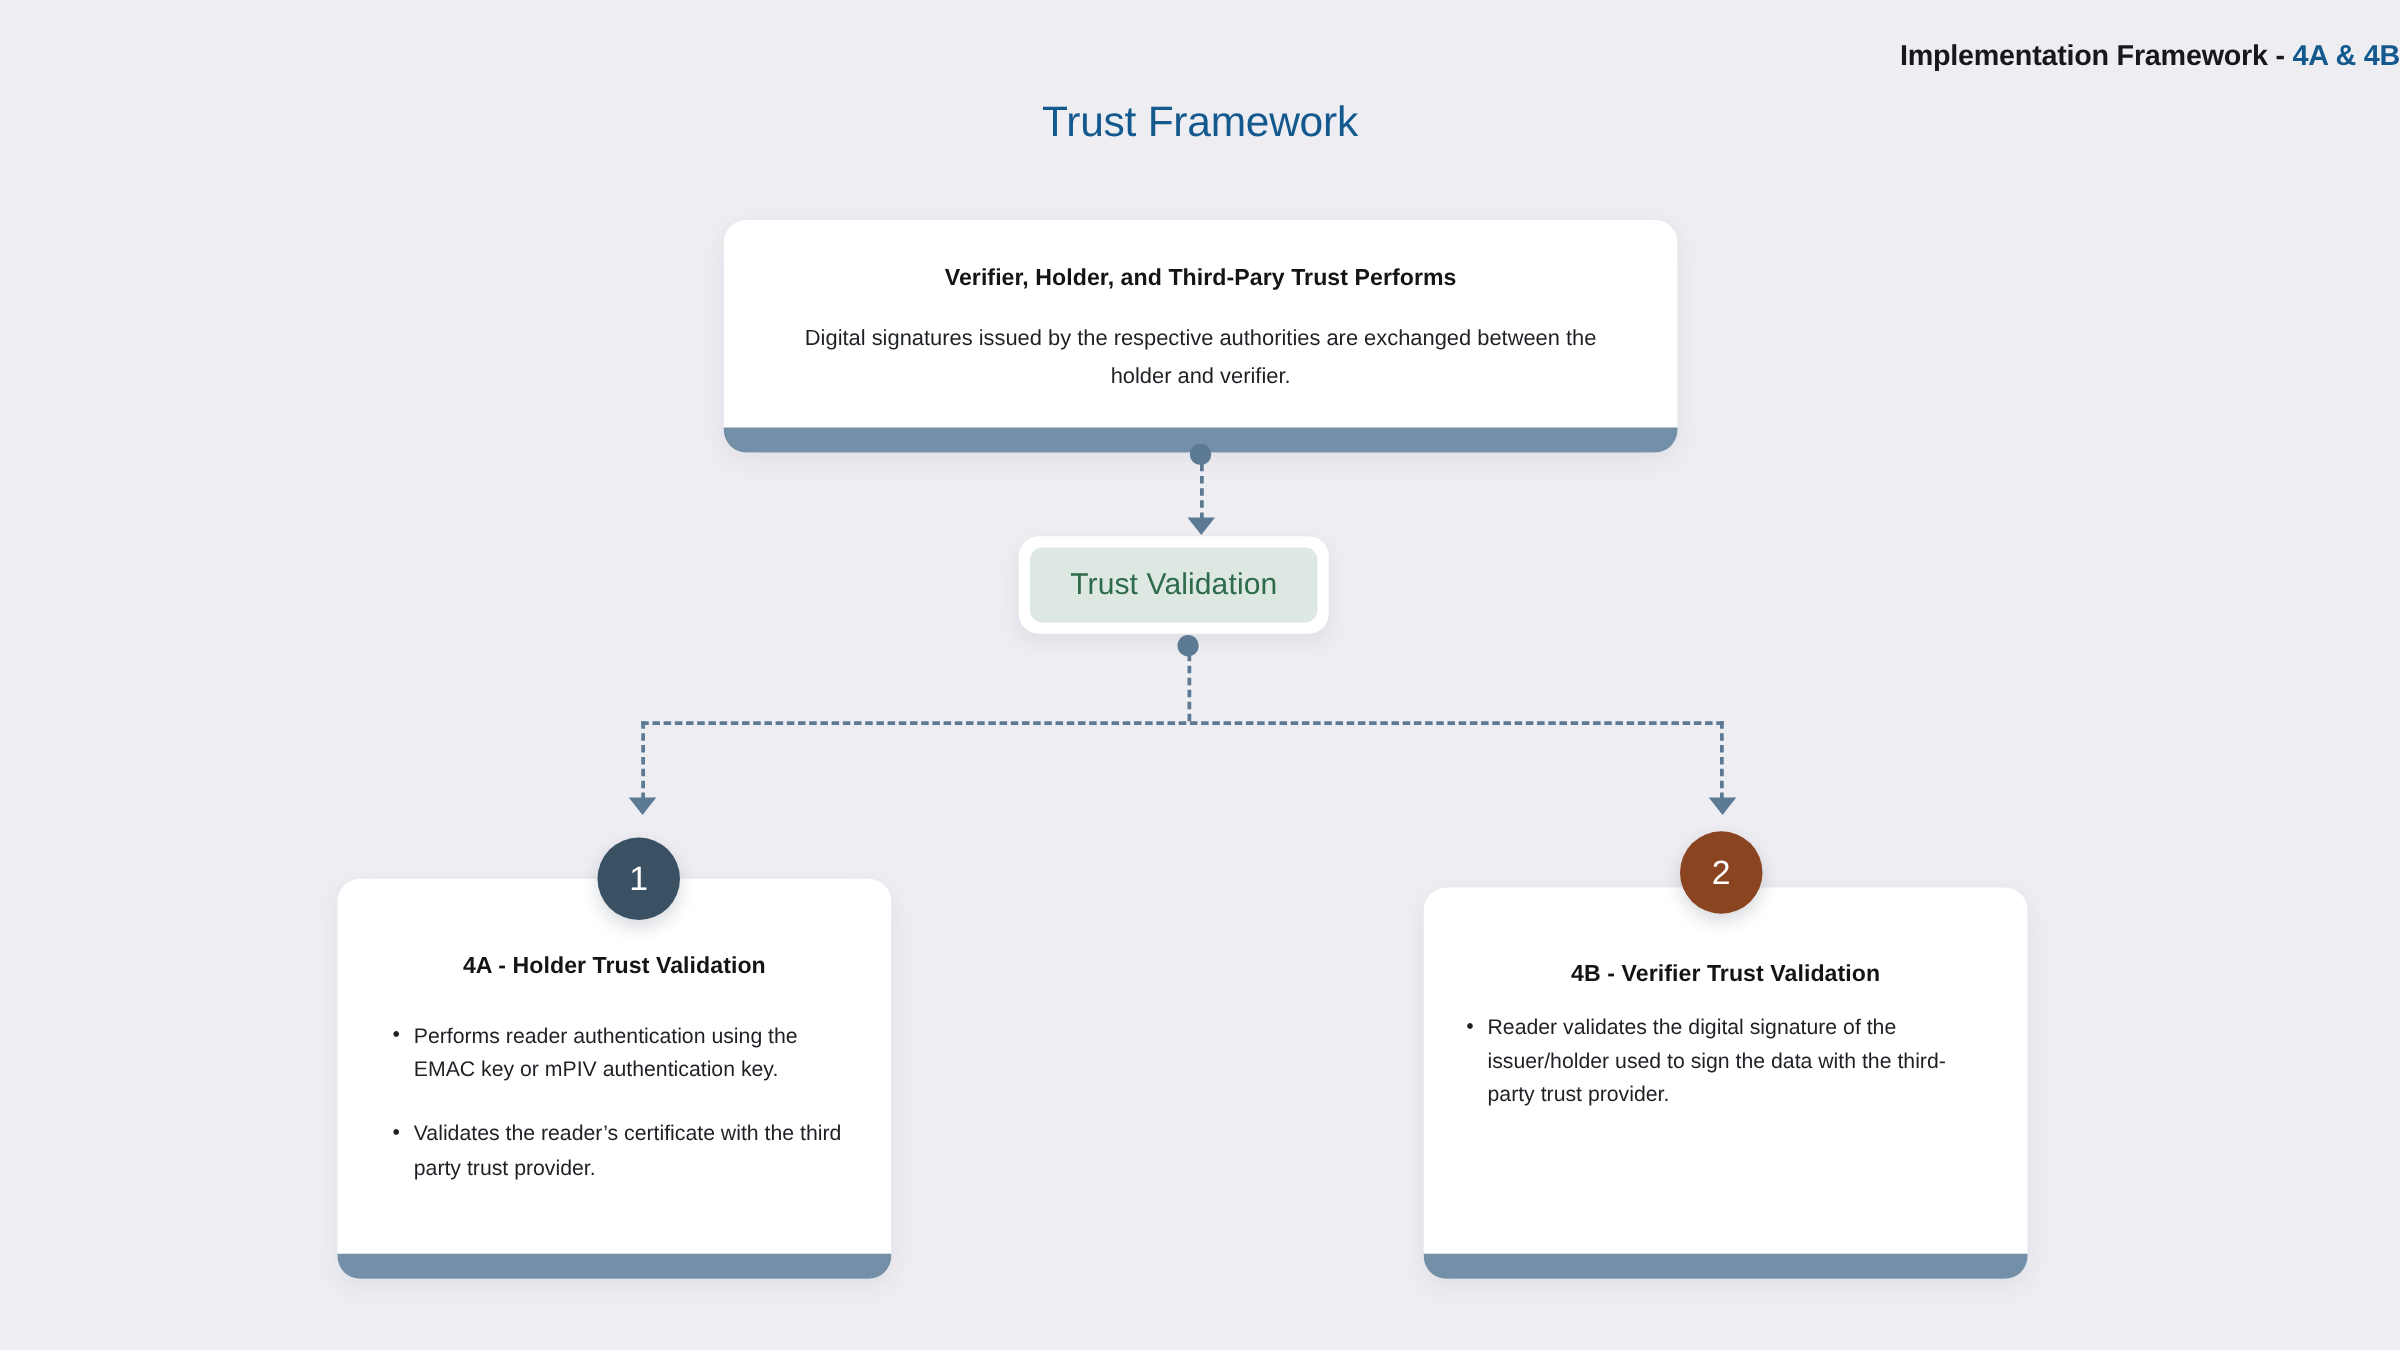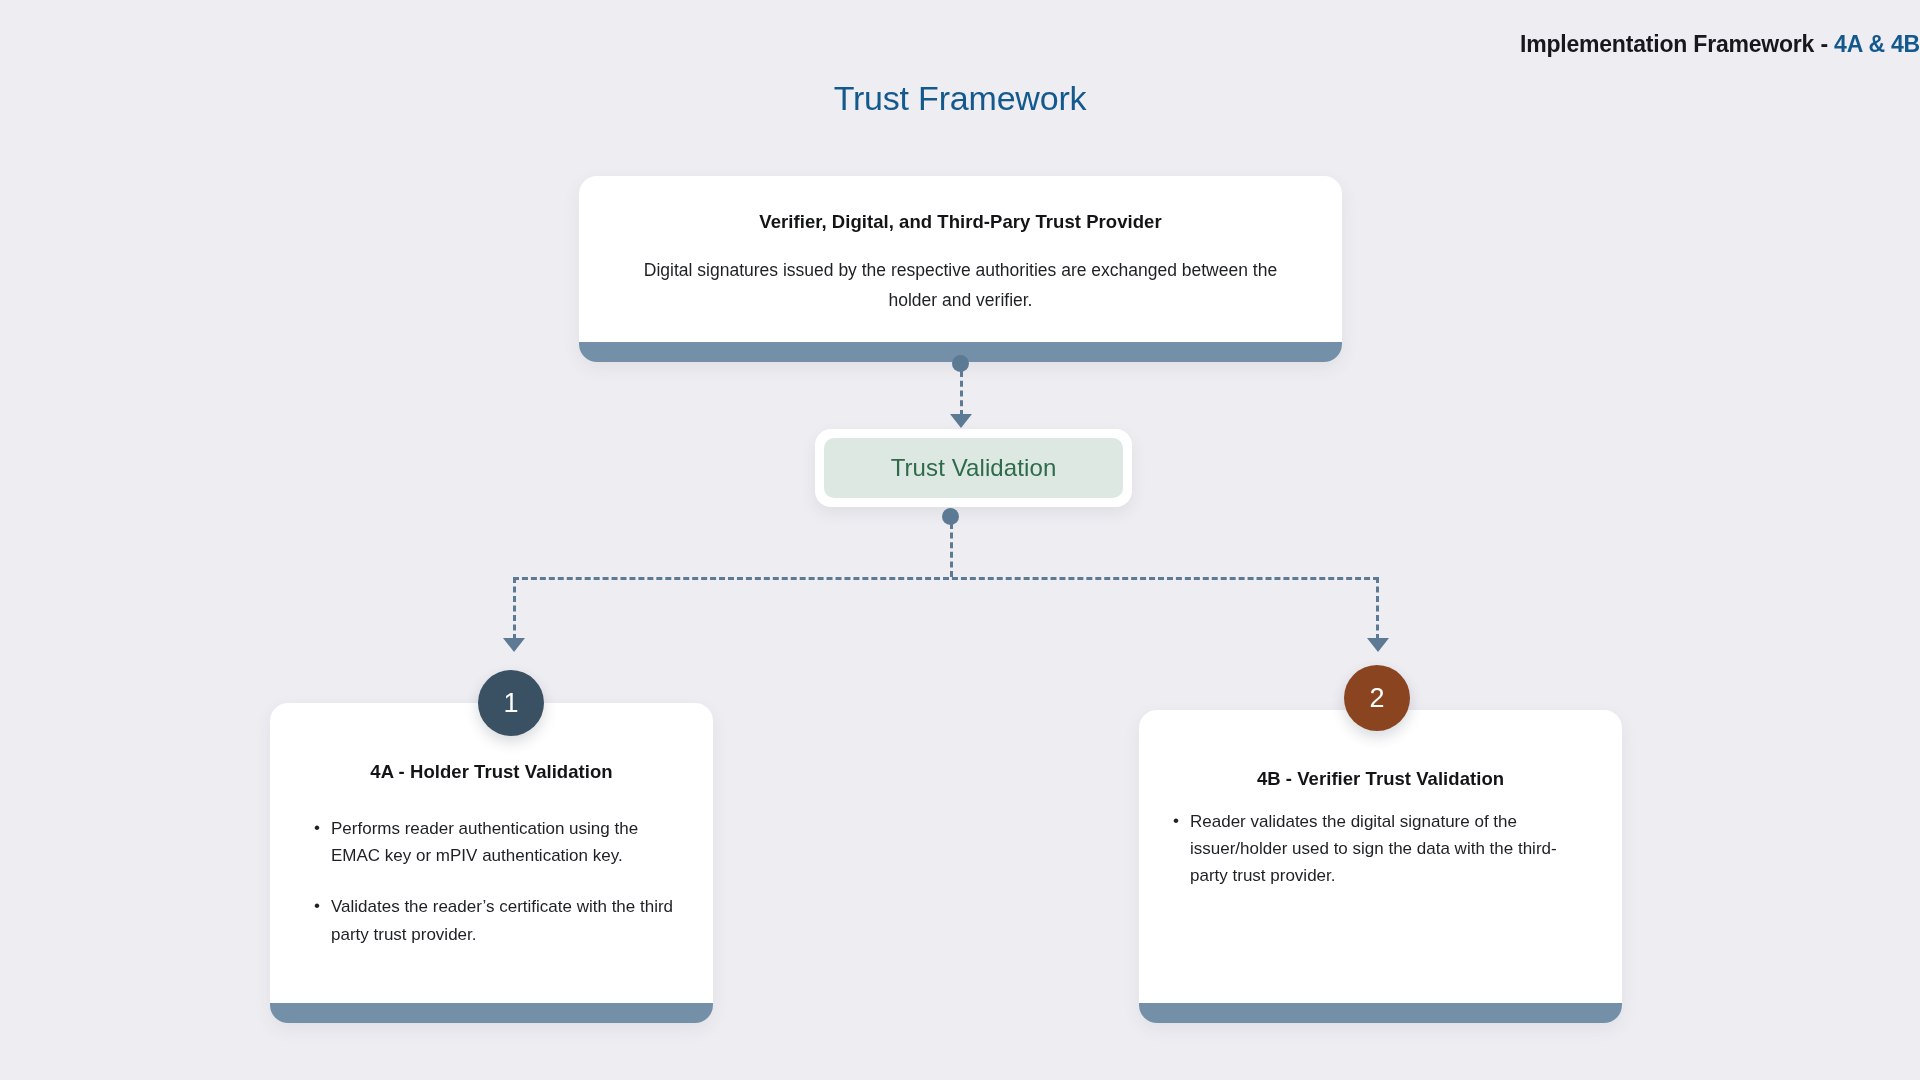--- a/index.html
+++ b/index.html
@@ -90,21 +90,21 @@
     line-height: 1.72;
     margin-top: 22px;
     padding: 0 44px;
   }
 
   
   #trust-pill {
     position: absolute;
     left: 815px;
     top: 429px;
-    width: 317px;
+    width: 248px;
     height: 78px;
     background: #ffffff;
     border-radius: 16px;
     box-shadow: 0 6px 16px rgba(40,50,70,0.08);
     box-sizing: border-box;
     padding: 9px;
   }
   #trust-pill-inner {
     width: 100%;
     height: 100%;
@@ -228,21 +228,21 @@
 <body>
 
 <div id="stage">
 
   <div class="title-block">
     <div class="title-line1"><span>Implementation Framework - </span><span class="title-accent">4A &amp; 4B</span></div>
     <div class="title-line2">Trust Framework</div>
   </div>
 
   <div class="card" id="top-card">
-    <div class="card-heading">Verifier, Digital, and  Third-Pary Trust Provider</div>
+    <div class="card-heading">Verifier, Holder, and  Third-Pary Trust Performs</div>
     <div class="card-body">Digital signatures issued by the respective authorities are exchanged between the holder and verifier.</div>
     <div class="card-bar"></div>
   </div>
 
   <div class="conn-dot" style="left:952px; top:355px;"></div>
   <div class="vline" style="left:960px; top:371px; height:45px;"></div>
   <div class="arrow-down" style="left:950px; top:414px;"></div>
 
   <div id="trust-pill">
     <div id="trust-pill-inner">Trust Validation</div>

